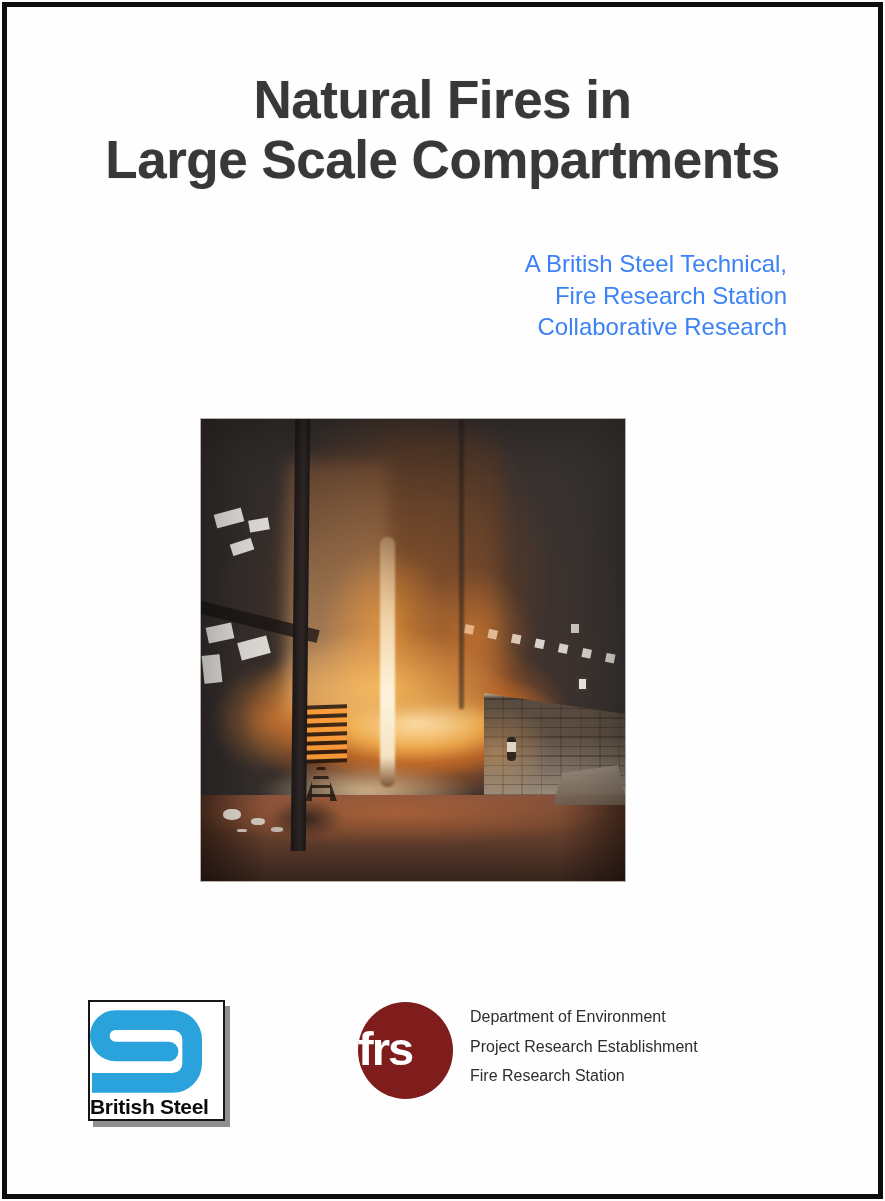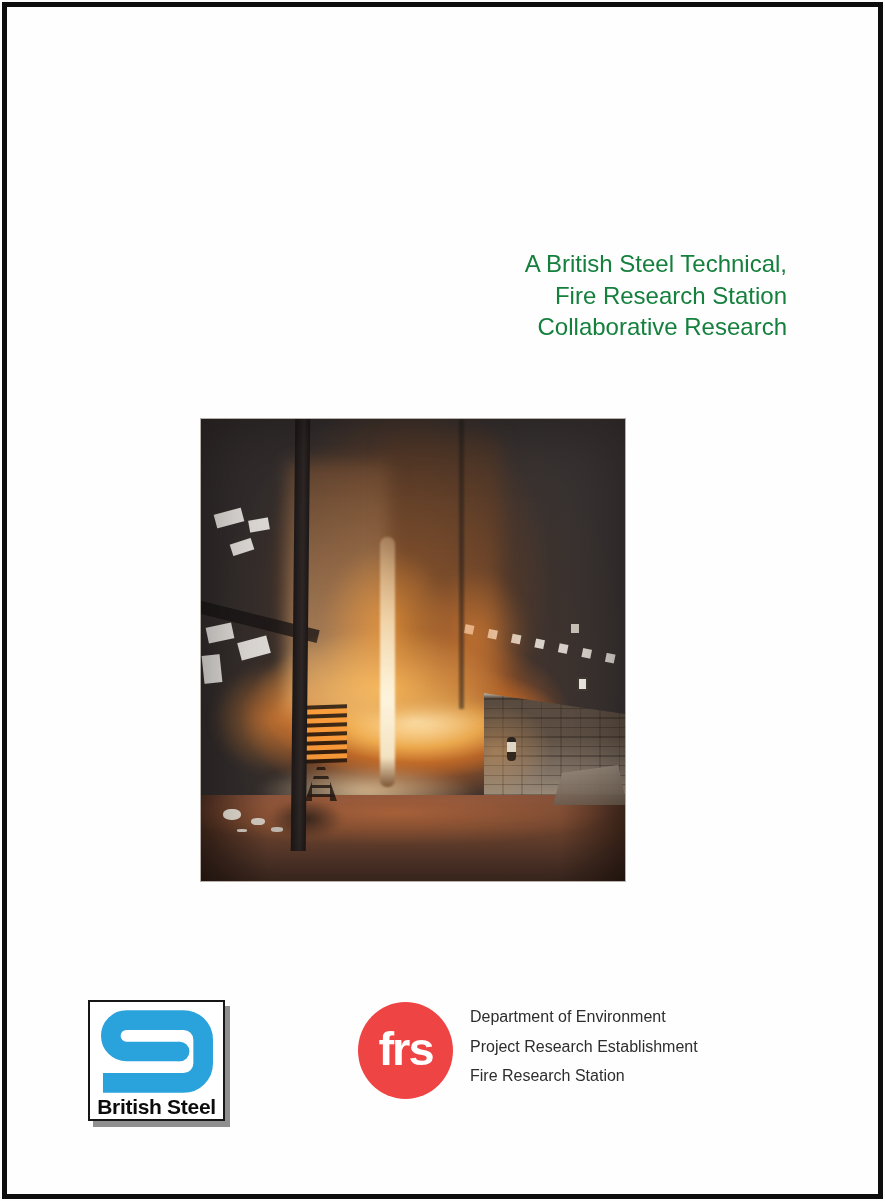--- a/index.html
+++ b/index.html
@@ -8,21 +8,21 @@
   .page-frame { position:absolute; inset:2px; border:5px solid #0d0d0d; pointer-events:none; z-index:50; }
 
   
   .title { position:absolute; left:0; top:70px; width:885px; text-align:center;
            font-weight:bold; font-size:53px; line-height:60px; color:#383838;
            letter-spacing:-0.5px; text-shadow:0 0 1px rgba(60,60,60,.45); }
   .title span { display:block; }
 
   
   .subtitle { position:absolute; top:248px; right:98px; text-align:right;
-              font-size:24px; line-height:31.5px; color:#15803d; }
+              font-size:24px; line-height:31.5px; color:#3b82f6; }
   .subtitle span { display:block; }
 
   
   .photo { position:absolute; left:200px; top:418px; width:426px; height:464px;
            border:1px solid #b6afaa; overflow:hidden; background-color:#332d2c;
            background-image:
              radial-gradient(ellipse 150px 58px at 215px 302px, rgba(253,240,205,.95), rgba(250,185,85,.8) 45%, rgba(233,125,38,.45) 72%, rgba(0,0,0,0) 100%),
              radial-gradient(ellipse 195px 105px at 205px 298px, rgba(242,148,52,.85), rgba(216,108,38,.5) 55%, rgba(0,0,0,0) 85%),
              radial-gradient(ellipse 170px 230px at 205px 165px, rgba(150,92,48,.75), rgba(105,64,38,.45) 55%, rgba(0,0,0,0) 85%),
              radial-gradient(ellipse 260px 330px at 215px 235px, rgba(92,56,34,.55), rgba(0,0,0,0) 80%),
@@ -80,36 +80,40 @@
   .person { left:306px; top:318px; width:9px; height:24px; border-radius:4px;
         background:linear-gradient(180deg,#2a2320 22%, #ded5c5 22% 62%, #32281e 62%); }
   .ramp { left:352px; top:346px; width:74px; height:40px; opacity:.92;
         clip-path:polygon(12% 20%, 88% 0, 100% 100%, 0 100%);
         background:linear-gradient(180deg, #9a8c7e, #6e5e50); }
   .darkline { left:258px; top:0; width:5px; height:290px; background:#1e1a19; opacity:.5; filter:blur(1px); }
 
   
   .bs-box { position:absolute; left:88px; top:1000px; width:137px; height:121px;
             background:#ffffff; border:2px solid #161616; box-shadow:5px 6px 0 #8f8f8f;
-            display:flex; flex-direction:column; align-items:center; }
+            display:flex; flex-direction:column; align-items:flex-start; }
   .bs-box svg { margin-top:8px; display:block; }
   .bs-label { font-weight:bold; font-size:21px; color:#0c0c0c; letter-spacing:-0.3px; margin-top:2px; }
   .frs-badge { position:absolute; left:358px; top:1002px; width:95px; height:97px; border-radius:50%;
-               background:#ef4444; display:flex; align-items:center; justify-content:center; }
+               background:#7f1d1d; display:flex; align-items:center; justify-content:flex-start; }
   .frs-badge span { color:#ffffff; font-weight:bold; font-size:47px; letter-spacing:-2px;
                     transform:translateY(-2px); }
   .org { position:absolute; left:470px; top:1002px; font-size:16px; line-height:29.5px; color:#2d2d2d; }
   .org span { display:block; }
 </style>
 </head>
 <body>
 
 <div class="page">
   <div class="page-frame"></div>
 
+  <h1 class="title">
+    <span>Natural Fires in</span>
+    <span>Large Scale Compartments</span>
+  </h1>
 
   <div class="subtitle">
     <span>A British Steel Technical,</span>
     <span>Fire Research Station</span>
     <span>Collaborative Research</span>
   </div>
 
   <div class="photo">
     <div class="ph smokeA"></div>
     <div class="ph smokeB"></div>

